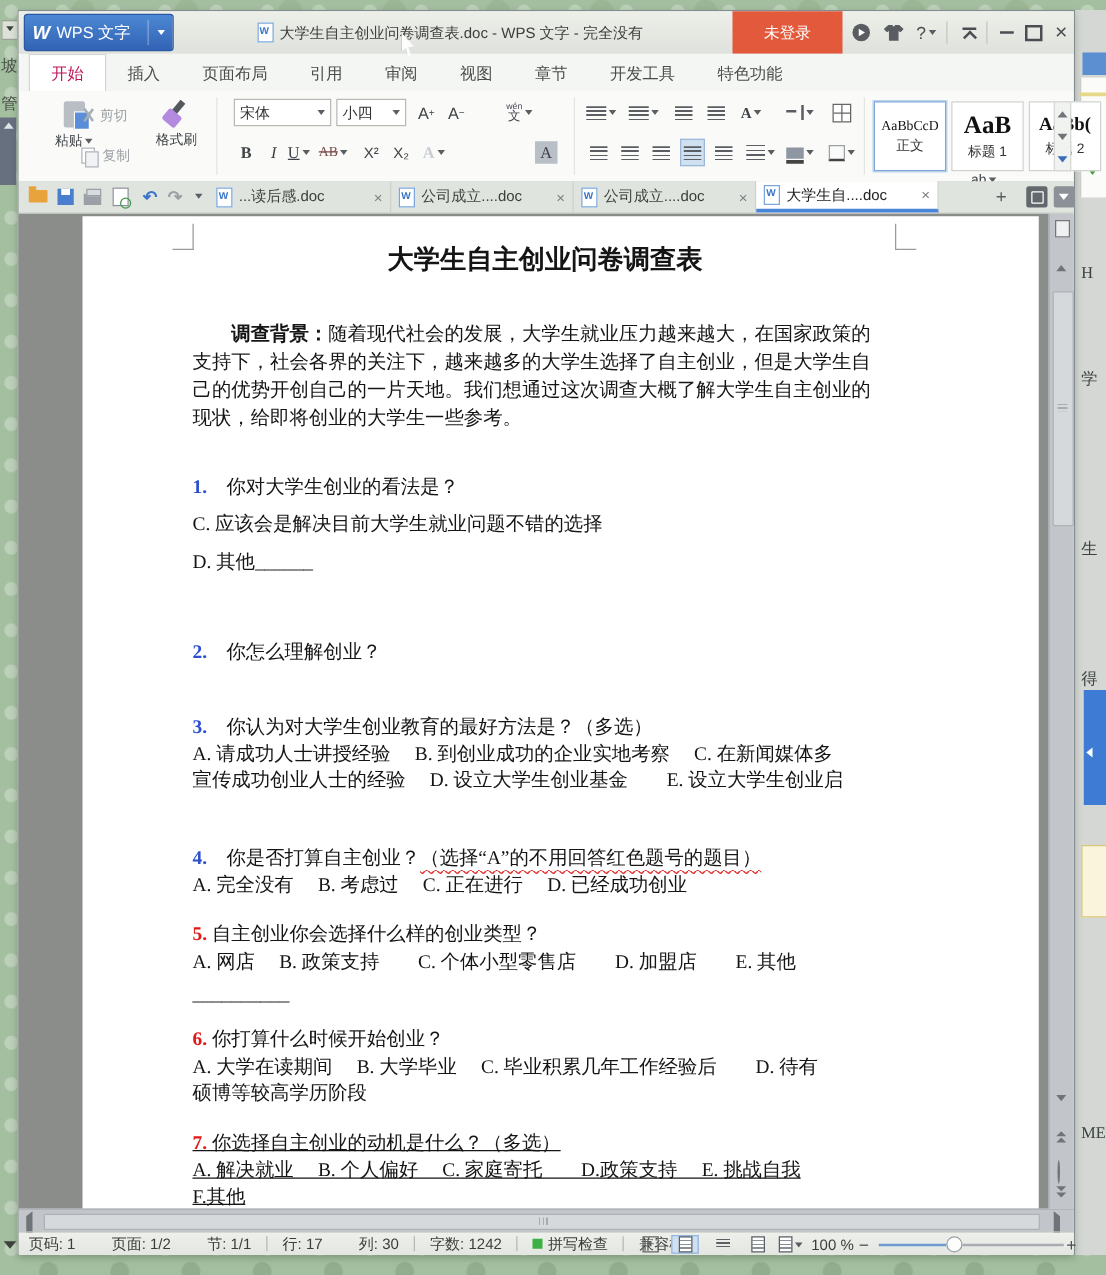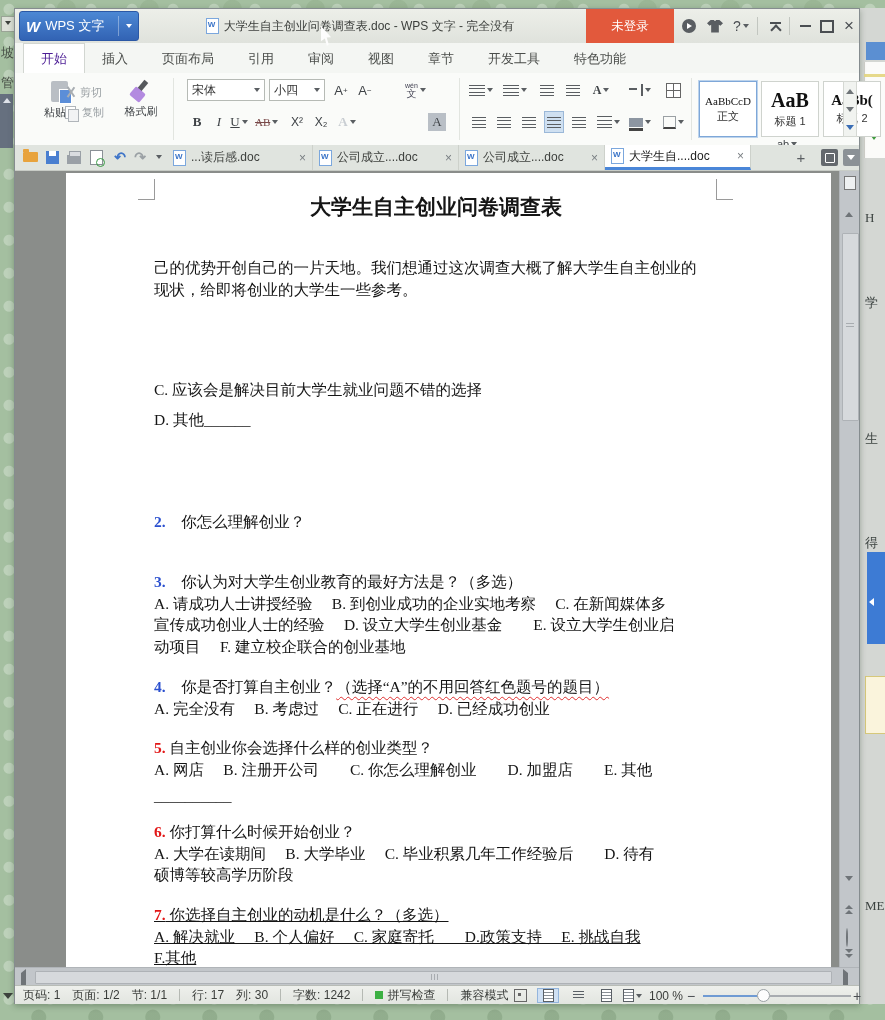--- a/index.html
+++ b/index.html
@@ -50,21 +50,21 @@
   .pin-ic{width:11px;height:9px;position:relative}
   .pin-ic:before{content:"";position:absolute;left:0;top:0;width:11px;height:2px;background:#4a4e52}
   .pin-ic:after{content:"";position:absolute;left:2px;top:4px;width:6px;height:6px;border-left:2px solid #4a4e52;border-top:2px solid #4a4e52;transform:rotate(45deg)}
   .min-ic{width:11px;height:2px;background:#4a4e52}
   .max-ic{width:10px;height:9px;border:2px solid #4a4e52}
   .vline-t{top:8px;width:1px;height:18px;background:#c2c6c0}
 
   
   .ribbontabs{left:0;top:34px;width:844px;height:30px;background:#f4f6f3;display:flex;align-items:flex-end;padding-left:8px;box-sizing:border-box}
   .rtab{height:29px;display:flex;align-items:center;padding:0 17px;font-size:13px;color:#4a4d4a}
-  .rtab.active{background:#fff;border:1px solid #d2d6d1;border-bottom:none;color:#4c1d95}
+  .rtab.active{background:#fff;border:1px solid #d2d6d1;border-bottom:none;color:#be185d}
 
   
   .ribbon{left:0;top:64px;width:844px;height:72px;background:#fafbf9;border-bottom:1px solid #d5d8d3}
   .vsep{top:5px;width:1px;height:62px;background:#e2e5e0}
   .bigbtn{top:4px;width:44px;height:64px;display:flex;flex-direction:column;align-items:center;justify-content:flex-start;font-size:11px;color:#3f4347;gap:3px;padding-top:4px;box-sizing:border-box}
   .smbtn{position:absolute;height:22px;display:flex;align-items:center;gap:3px;font-size:11px;color:#9aa0a4}
   .ic-paste{width:17px;height:21px;background:#b9bec4;border-radius:2px;position:relative}
   .ic-paste:after{content:"";position:absolute;right:-4px;bottom:-2px;width:11px;height:13px;background:#5b8ed8;border:1px solid #fff}
   .ic-cut{width:12px;height:12px;position:relative}
   .ic-cut:before,.ic-cut:after{content:"";position:absolute;left:5px;top:0;width:1.5px;height:12px;background:#a8adb2}
@@ -167,21 +167,21 @@
   .dbl.dn .t{border-top:4px solid #6f7478}
   .circle-btn{width:8px;height:8px;border:1.5px solid #6f7478;border-radius:50%}
   .hscroll{left:0;top:958px;width:844px;height:18px;background:#c2c6ca;border-top:1px solid #b0b4b8;box-sizing:border-box}
   .hs-thumb{position:absolute;left:20px;top:3px;width:795px;height:11px;background:#d6d9dc;border:1px solid #aeb2b6;border-radius:1px}
   .hs-grip{position:absolute;left:395px;top:2px;width:8px;height:6px;background:repeating-linear-gradient(90deg,#a8acb0 0 1px,transparent 1px 3px)}
 
   
   .statusbar{left:0;top:976px;width:844px;height:19px;background:linear-gradient(#eef0ec,#e2e5e0);border-top:1px solid #b8bcb6;box-sizing:border-box;font-size:12px;color:#3a3d3a}
   .st-left{position:absolute;left:8px;top:0;height:18px;display:flex;align-items:center;gap:12px}
   .st-sep{width:1px;height:12px;background:#b5b9b3}
-  .st-grp{display:flex;align-items:flex-start;gap:12px}
+  .st-grp{display:flex;align-items:flex-start;gap:29px}
   .spell-sq{display:inline-block;width:8px;height:8px;background:#3cb043;margin-right:4px}
   .st-ic{position:absolute;top:2px;width:22px;height:15px;display:flex;align-items:center;justify-content:center}
   .st-ic.sel{background:#cfe0f3;border:1px solid #93b5dd;box-sizing:border-box}
   .fit-ic{width:11px;height:11px;border:1px solid #666;position:relative}
   .fit-ic:after{content:"";position:absolute;left:3px;top:3px;width:3px;height:3px;background:#666}
   .pg-ic{width:9px;height:11px;border:1px solid #5a6066;background:linear-gradient(#fff 0 2px,#8a9096 2px 3px,#fff 3px 5px,#8a9096 5px 6px,#fff 6px 8px,#8a9096 8px 9px,#fff 9px)}
   .ol-ic{width:11px;height:9px;background:repeating-linear-gradient(#5a6066 0 1px,transparent 1px 3px)}
   .zoom-track{position:absolute;top:9px;height:2px;background:#a8acb0}
   .zoom-track.blue{background:#6f9bd3}
   .zoom-thumb{position:absolute;top:3px;width:13px;height:13px;border-radius:50%;background:#fdfdfd;border:1px solid #9aa0a4;box-sizing:border-box}
@@ -280,21 +280,21 @@
 
   <div class="abs ribbon">
     <div class="abs bigbtn" style="left:22px">
       <span class="ic-paste"></span>
       <span><span>粘贴</span><span class="dd"></span></span>
     </div>
     <div class="smbtn" style="left:50px;top:8px">
         <span class="ic-cut"></span>
         <span>剪切</span>
       </div>
-    <div class="smbtn" style="left:50px;top:28px">
+    <div class="smbtn" style="left:50px;top:40px">
         <span class="ic-copy"></span>
         <span style="margin-left:3px">复制</span>
       </div>
     <div class="abs bigbtn" style="left:104px">
       <span class="ic-brush"></span>
       <span style="color:#3f4347">格式刷</span>
     </div>
     <div class="abs vsep" style="left:158px"></div>
 
     <div class="abs combo" style="left:172px;width:78px">
@@ -489,43 +489,45 @@
 
   <div class="abs docarea">
     <div class="page">
       <div class="cm l"></div>
       <div class="cm r"></div>
       <div class="textarea" id="doc-content">
           <div class="doc-block t-title" style="top: 19px; line-height: 30px;">
             <div class="doc-line"><span class="seg-p">大学生自主创业问卷调查表</span></div>
           </div>
           <div class="doc-block " style="top: 84px; line-height: 22.4px;">
+            <div class="doc-line"><span class="seg-p">　　</span><span class="seg-b">调查背景：</span><span class="seg-p">随着现代社会的发展，大学生就业压力越来越大，在国家政策的</span></div>
+            <div class="doc-line"><span class="seg-p">支持下，社会各界的关注下，越来越多的大学生选择了自主创业，但是大学生自</span></div>
             <div class="doc-line"><span class="seg-p">己的优势开创自己的一片天地。我们想通过这次调查大概了解大学生自主创业的</span></div>
             <div class="doc-line"><span class="seg-p">现状，给即将创业的大学生一些参考。</span></div>
           </div>
           <div class="doc-block " style="top: 202px; line-height: 30px;">
+            <div class="doc-line"><span class="seg-qb">1.</span><span class="seg-p">　你对大学生创业的看法是？</span></div>
             <div class="doc-line"><span class="seg-p">C. 应该会是解决目前大学生就业问题不错的选择</span></div>
             <div class="doc-line"><span class="seg-p">D. 其他______</span></div>
           </div>
           <div class="doc-block " style="top: 338px; line-height: 21.6px;">
             <div class="doc-line"><span class="seg-qb">2.</span><span class="seg-p">　你怎么理解创业？</span></div>
           </div>
           <div class="doc-block " style="top: 398px; line-height: 21.6px;">
             <div class="doc-line"><span class="seg-qb">3.</span><span class="seg-p">　你认为对大学生创业教育的最好方法是？（多选）</span></div>
             <div class="doc-line"><span class="seg-p">A. 请成功人士讲授经验　 B. 到创业成功的企业实地考察　 C. 在新闻媒体多</span></div>
             <div class="doc-line"><span class="seg-p">宣传成功创业人士的经验　 D. 设立大学生创业基金　　E. 设立大学生创业启</span></div>
-            <div class="doc-line"><span class="seg-p">动项目　 F. 建立校企联合的创业基地</span></div>
           </div>
           <div class="doc-block " style="top: 503px; line-height: 22px;">
             <div class="doc-line"><span class="seg-qb">4.</span><span class="seg-p">　你是否打算自主创业？</span><span class="seg-wavy">（选择“A”的不用回答红色题号的题目）</span></div>
             <div class="doc-line"><span class="seg-p">A. 完全没有　 B. 考虑过　 C. 正在进行　 D. 已经成功创业</span></div>
           </div>
           <div class="doc-block " style="top: 564px; line-height: 22px;">
             <div class="doc-line"><span class="seg-qr">5.</span><span class="seg-p"> 自主创业你会选择什么样的创业类型？</span></div>
-            <div class="doc-line"><span class="seg-p">A. 网店　 B. 注册开公司　　C. 你怎么理解创业　　D. 加盟店　　E. 其他</span></div>
+            <div class="doc-line"><span class="seg-p">A. 网店　 B. 政策支持　　C. 个体小型零售店　　D. 加盟店　　E. 其他</span></div>
           </div>
           <div class="doc-block " style="top: 612px; line-height: 22px;">
             <div class="doc-line"><span class="seg-p">__________</span></div>
           </div>
           <div class="doc-block " style="top: 648px; line-height: 21.6px;">
             <div class="doc-line"><span class="seg-qr">6.</span><span class="seg-p"> 你打算什么时候开始创业？</span></div>
             <div class="doc-line"><span class="seg-p">A. 大学在读期间　 B. 大学毕业　 C. 毕业积累几年工作经验后　　D. 待有</span></div>
             <div class="doc-line"><span class="seg-p">硕博等较高学历阶段</span></div>
           </div>
           <div class="doc-block " style="top: 731px; line-height: 21.6px; text-decoration: underline;">

